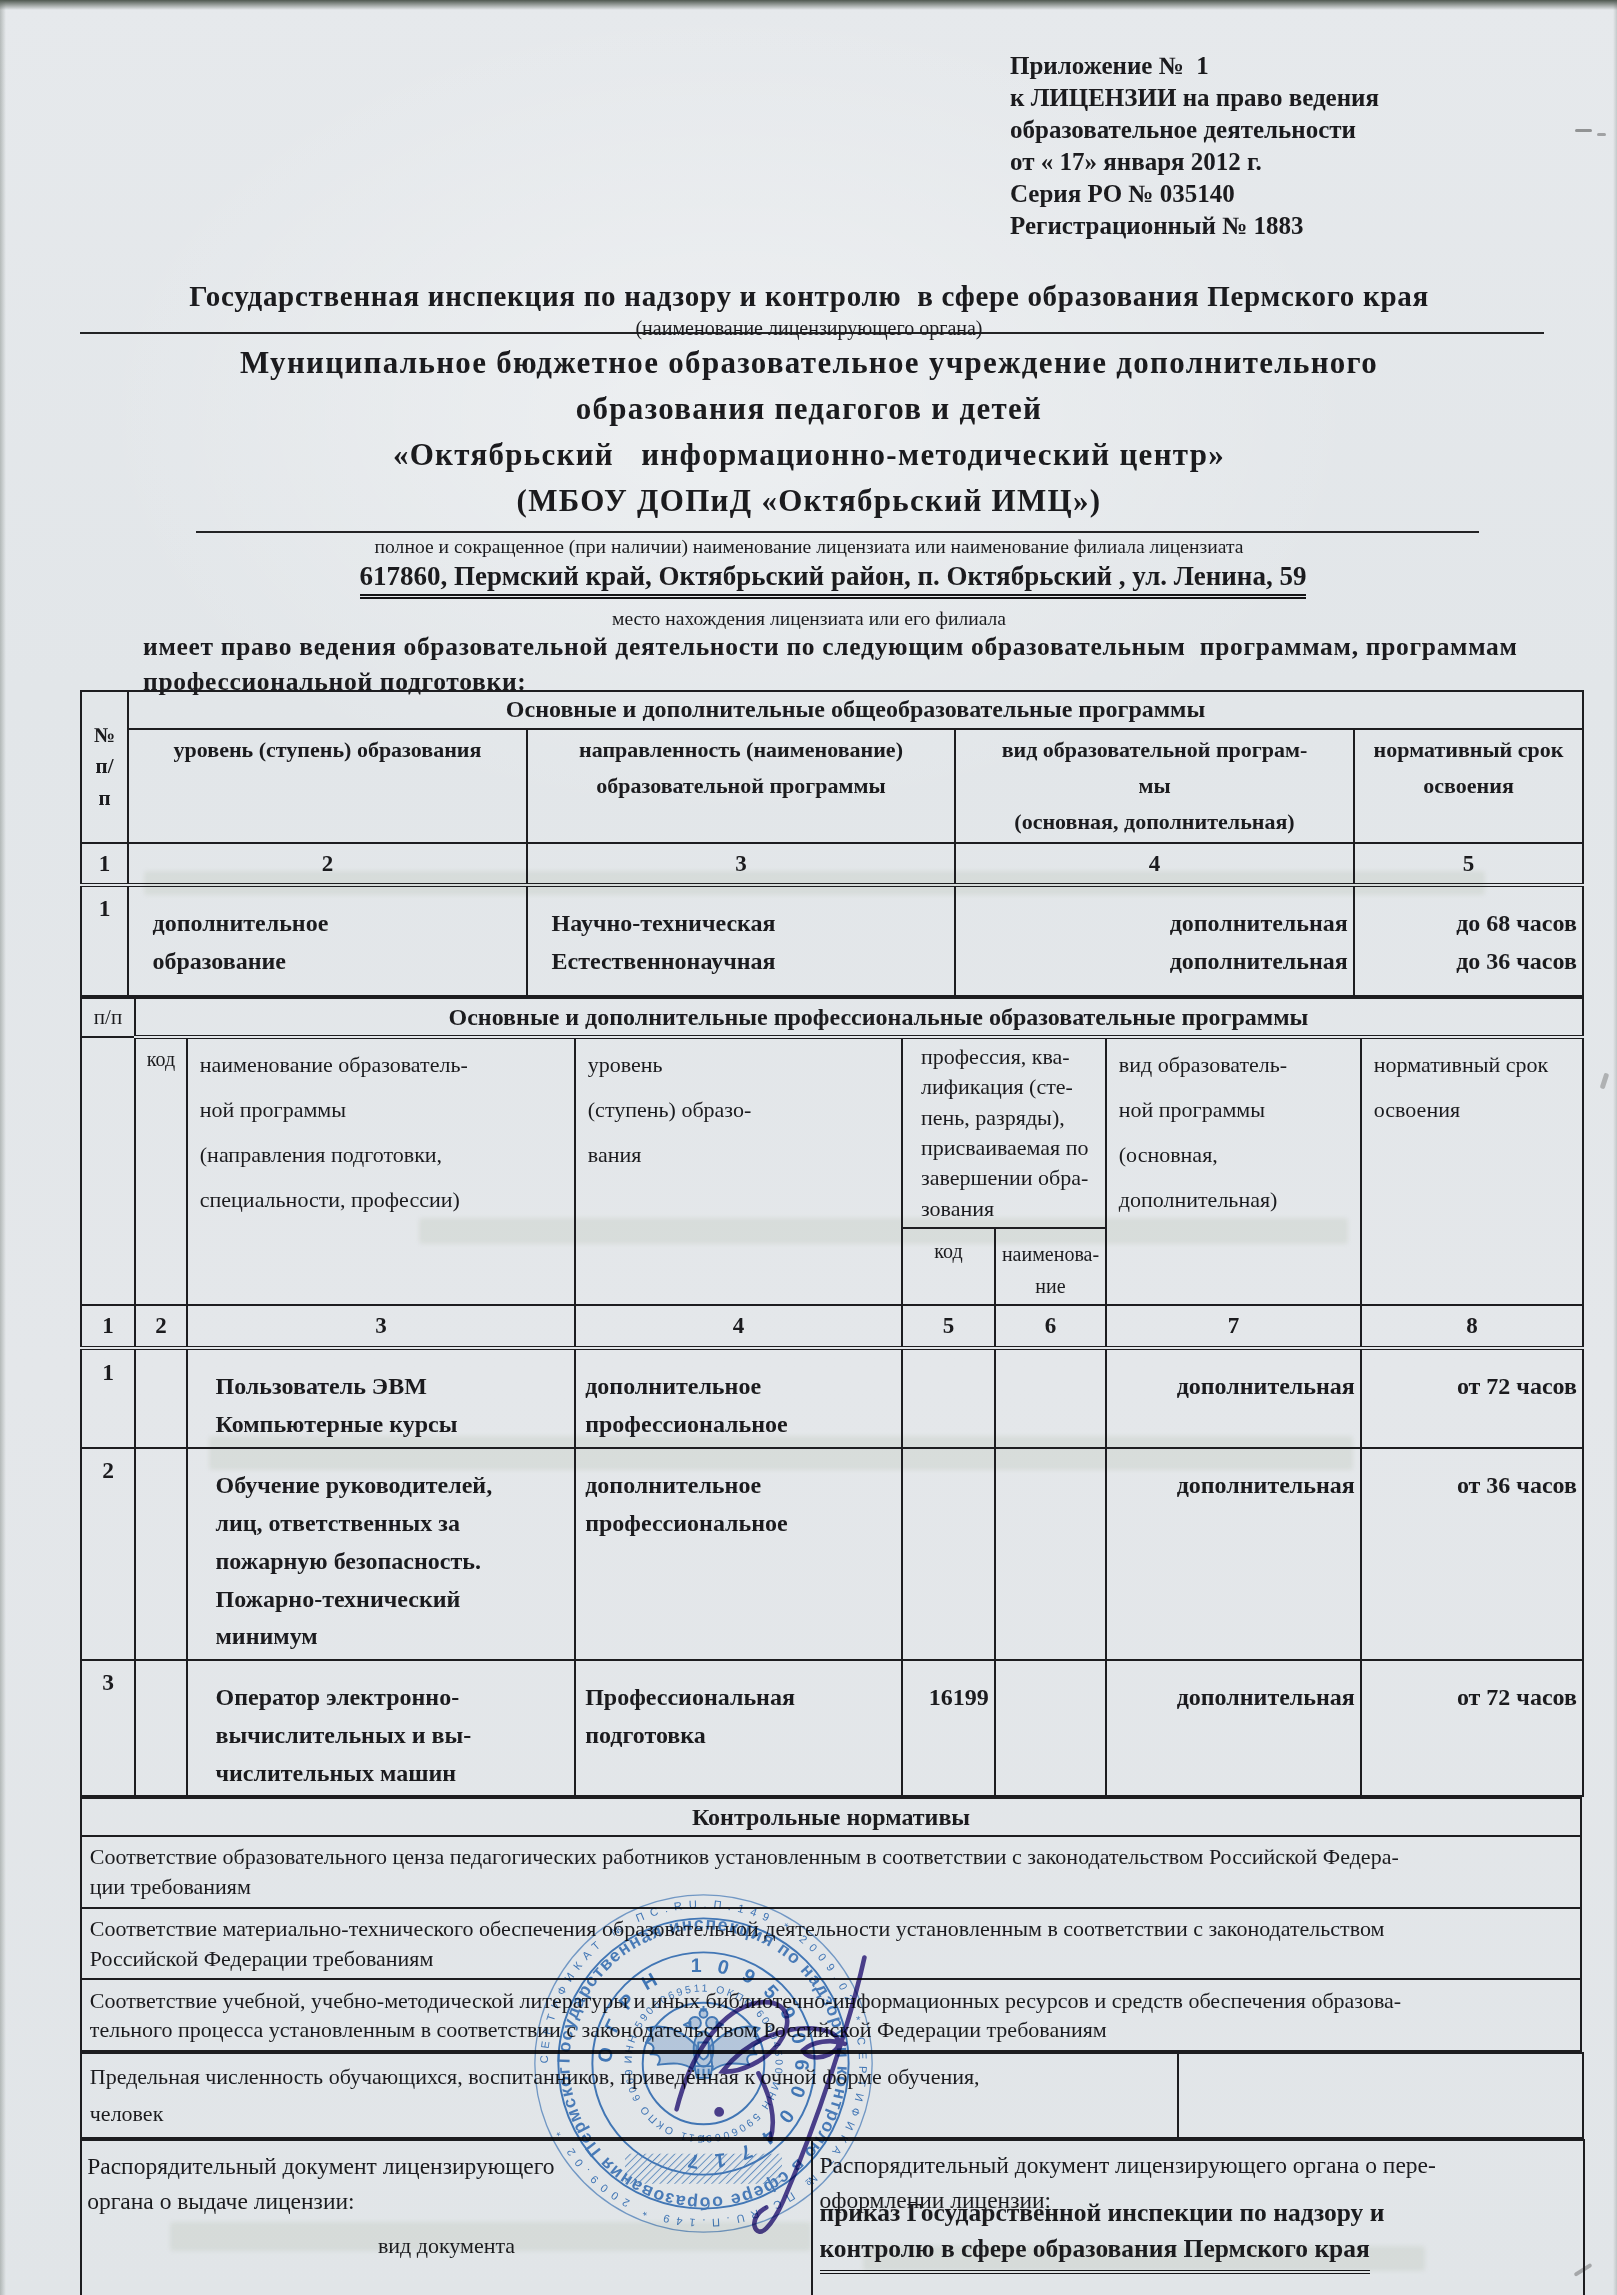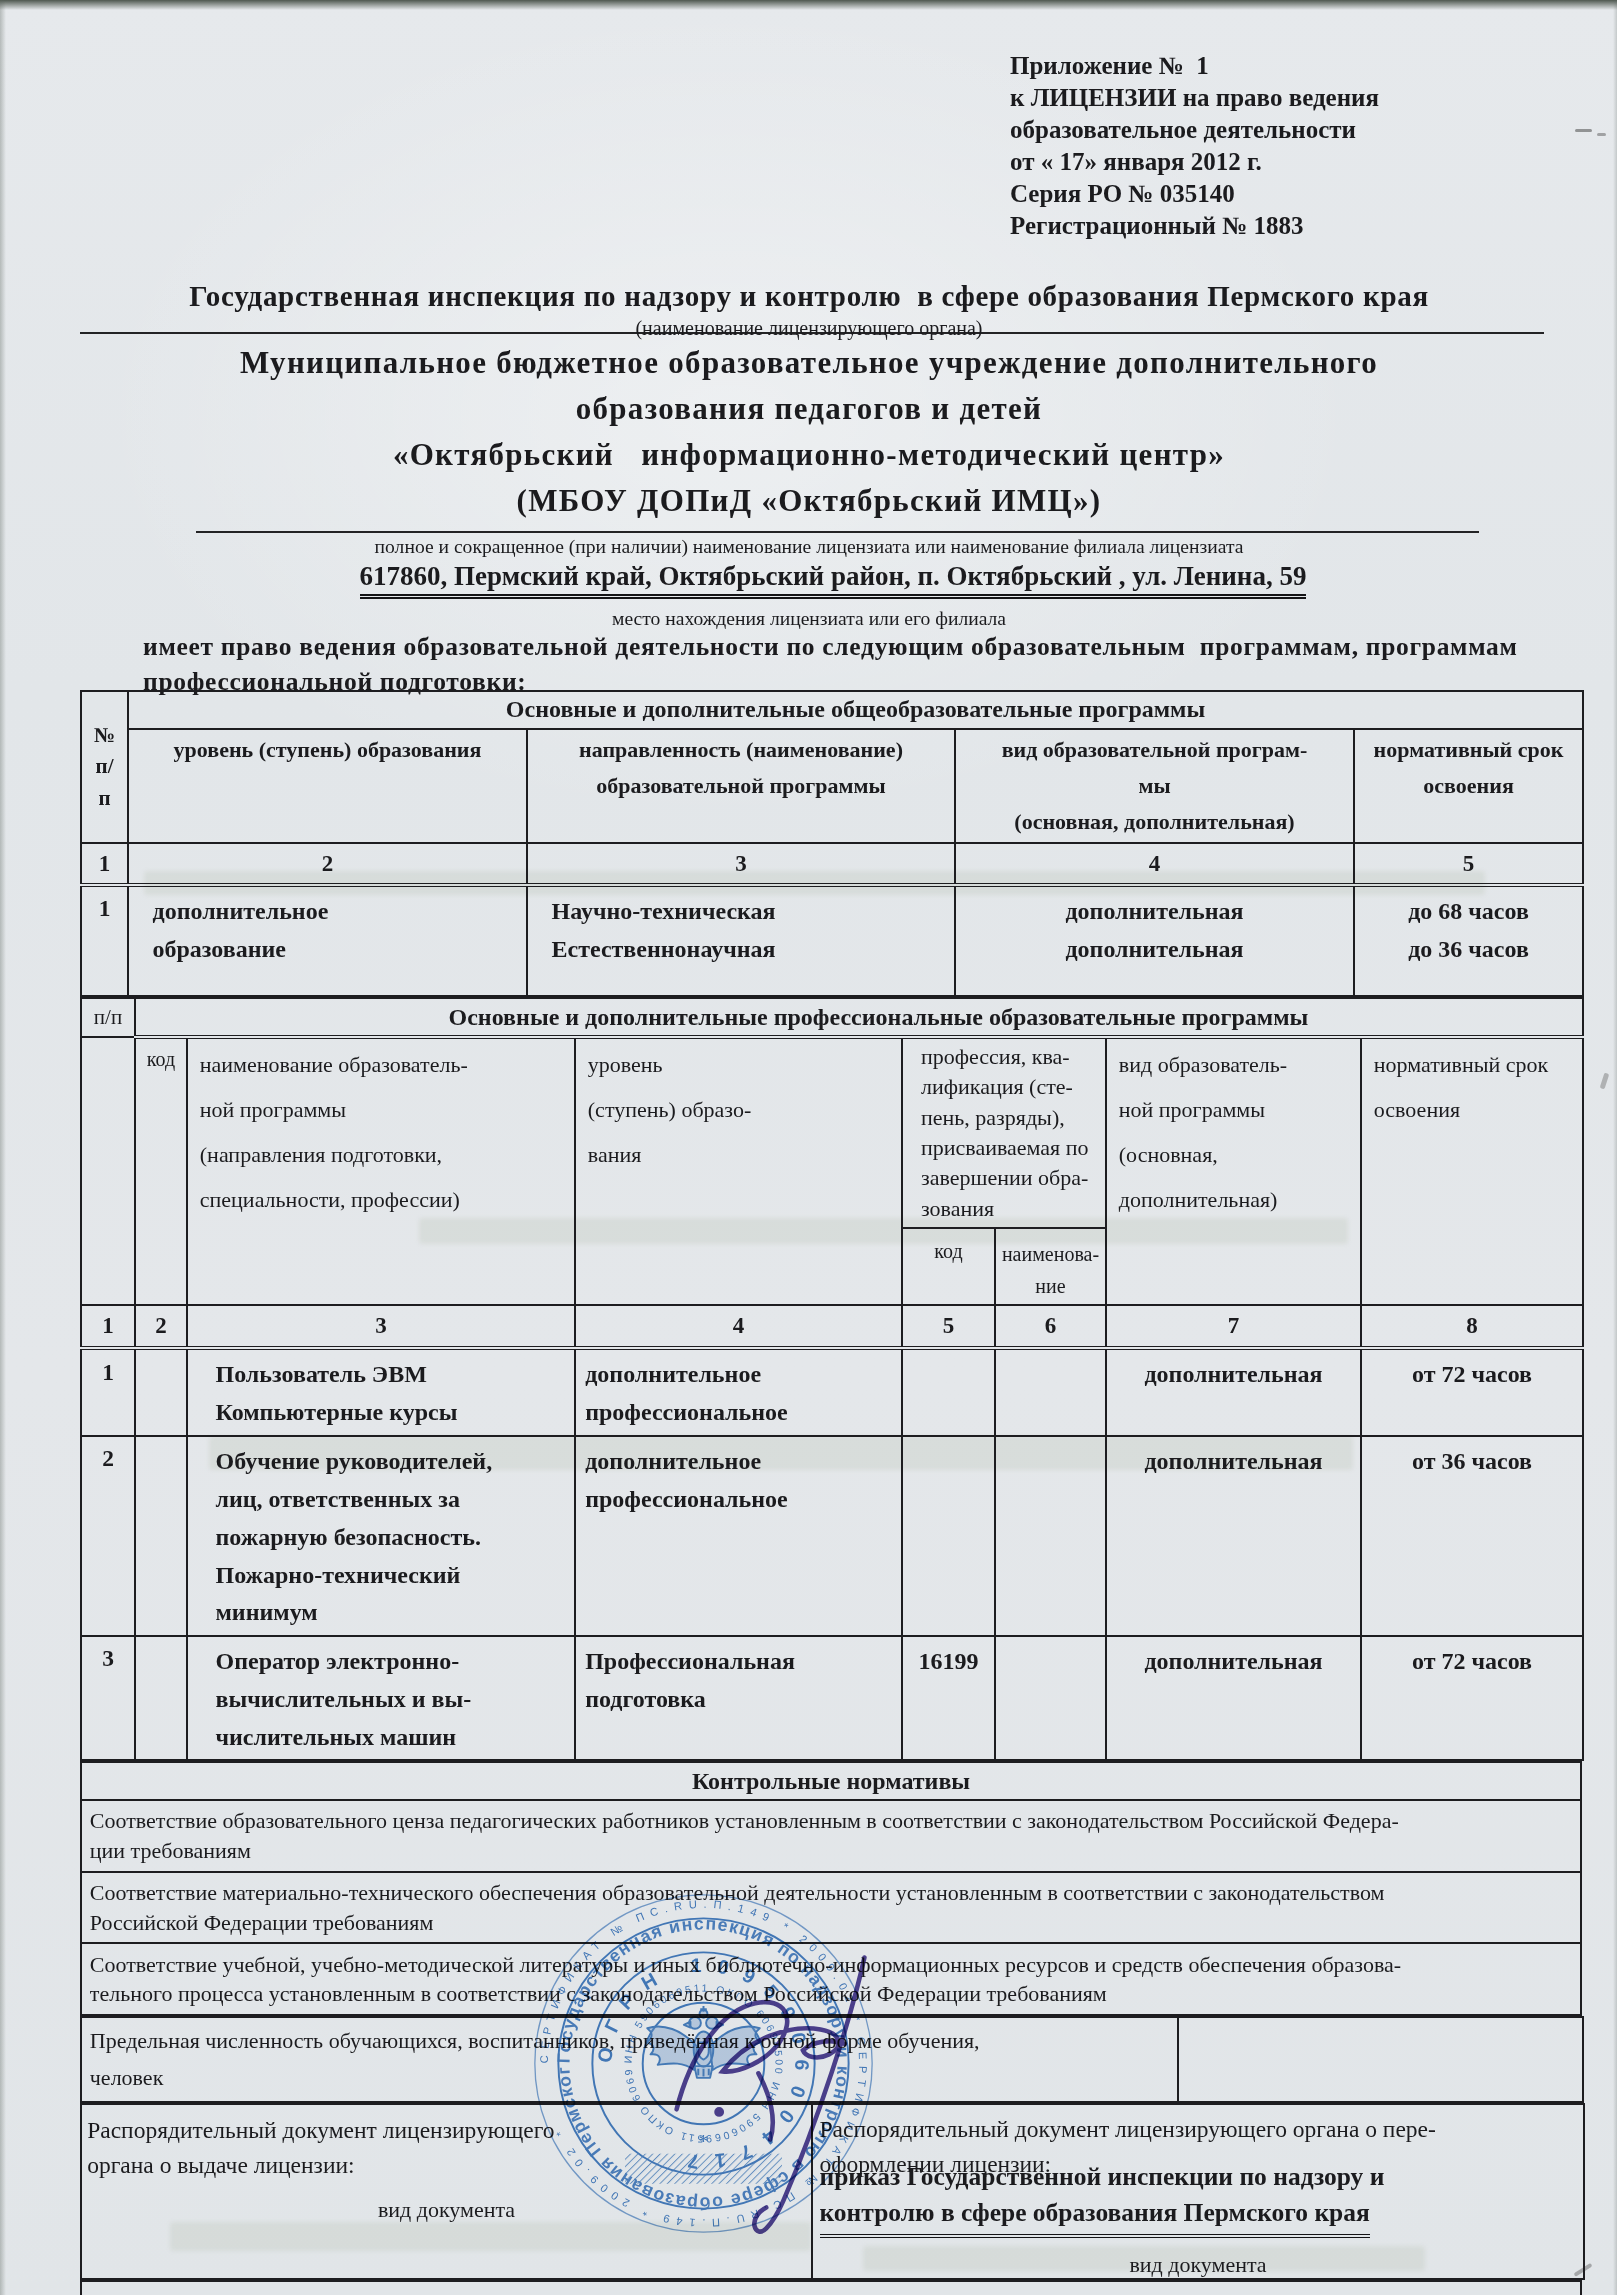--- a/index.html
+++ b/index.html
@@ -40,23 +40,23 @@
   .tables{position:absolute;left:80px;top:690px;width:1502px;}
   table{border-collapse:collapse;table-layout:fixed;width:1502px;}
   td{border:2px solid #1d1d20;vertical-align:top;box-sizing:border-box;
      font-size:22px;line-height:1.38;padding:2.6px 5.2px;overflow:hidden;}
   .sect{font-size:24px;font-weight:bold;text-align:center;vertical-align:middle;padding:1.3px;}
   .hdr{text-align:center;}
   .hdr-l{text-align:left;padding-left:11.8px;}
   .lh-wide{line-height:2.05;}
   .lh-mid{line-height:1.62;}
   .nums td{font-size:23px;font-weight:bold;text-align:center;border-bottom:4.6px double #1d1d20;padding:3.9px 2.6px;}
-  .data{font-weight:bold;font-size:24px;line-height:1.58;padding-top:6px;}
+  .data{font-weight:bold;font-size:24px;line-height:1.58;padding-top:18px;}
   .dl{text-align:left;padding-left:23.5px;}
-  .dc{text-align:center;}
+  .dc{text-align:right;}
   .numcell{text-align:center;font-weight:bold;font-size:23.5px;vertical-align:top;padding-top:5.2px;}
   .vmid{vertical-align:middle;text-align:center;}
   .dbl-b{border-bottom:4.6px double #1d1d20;padding-left:40px;}
   .norm{font-size:22px;line-height:1.35;padding:5.2px 7.8px;}
 
   .relcell{position:relative;}
   .abs{position:absolute;}
 
   
   .o-title{font-size:23.5px;line-height:1.5;}

